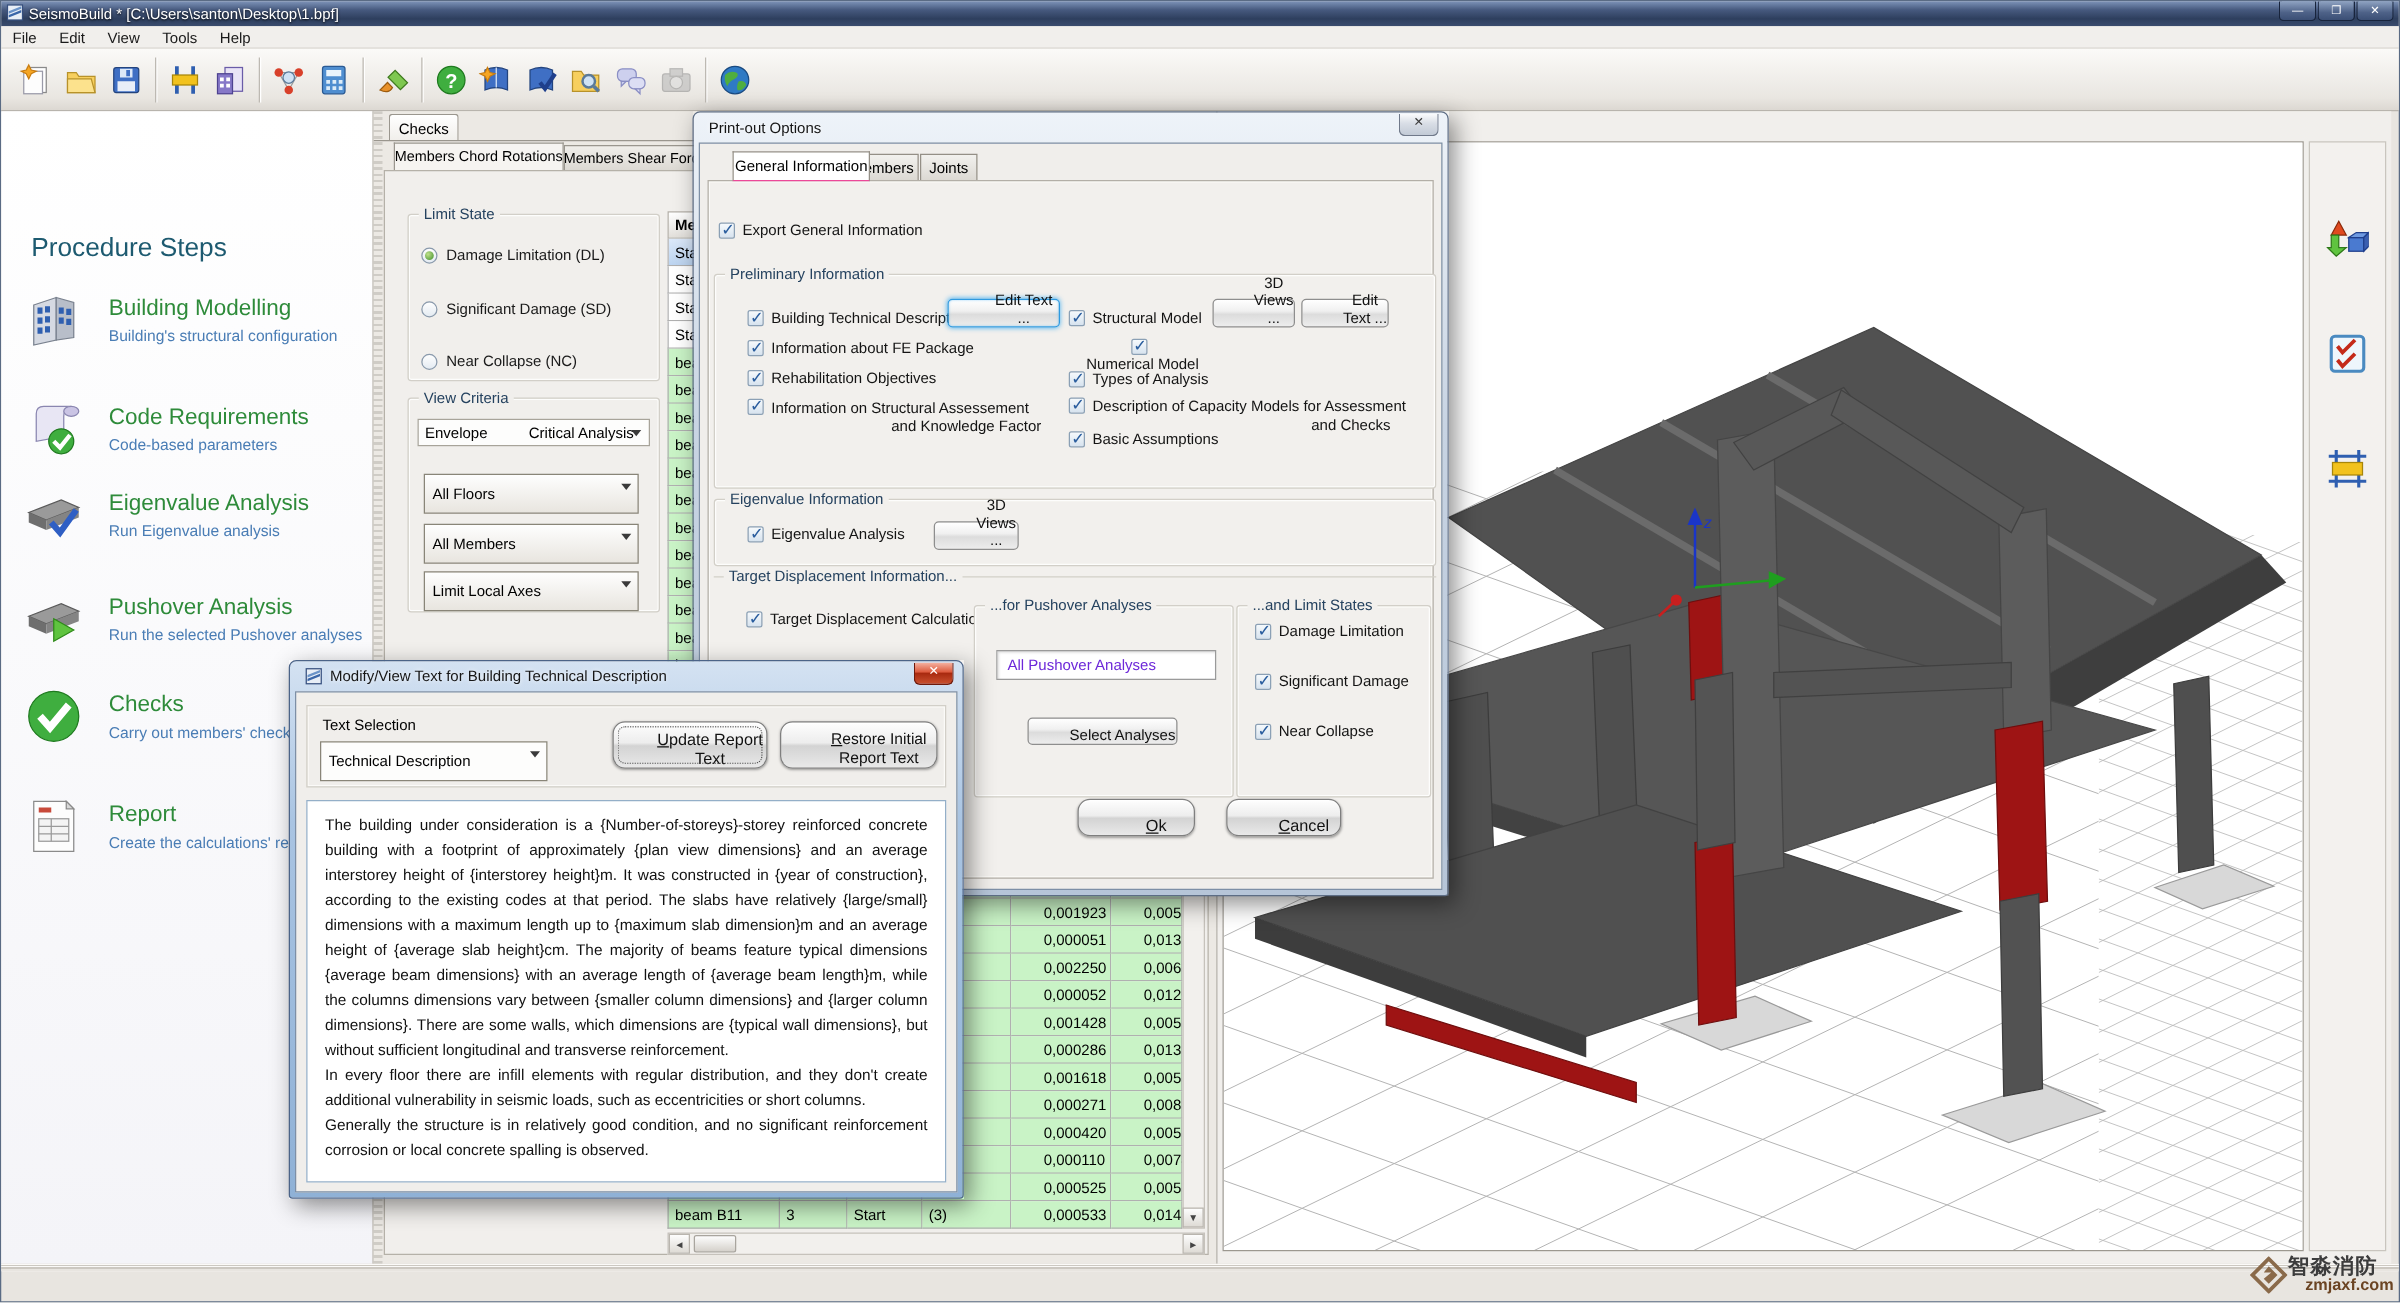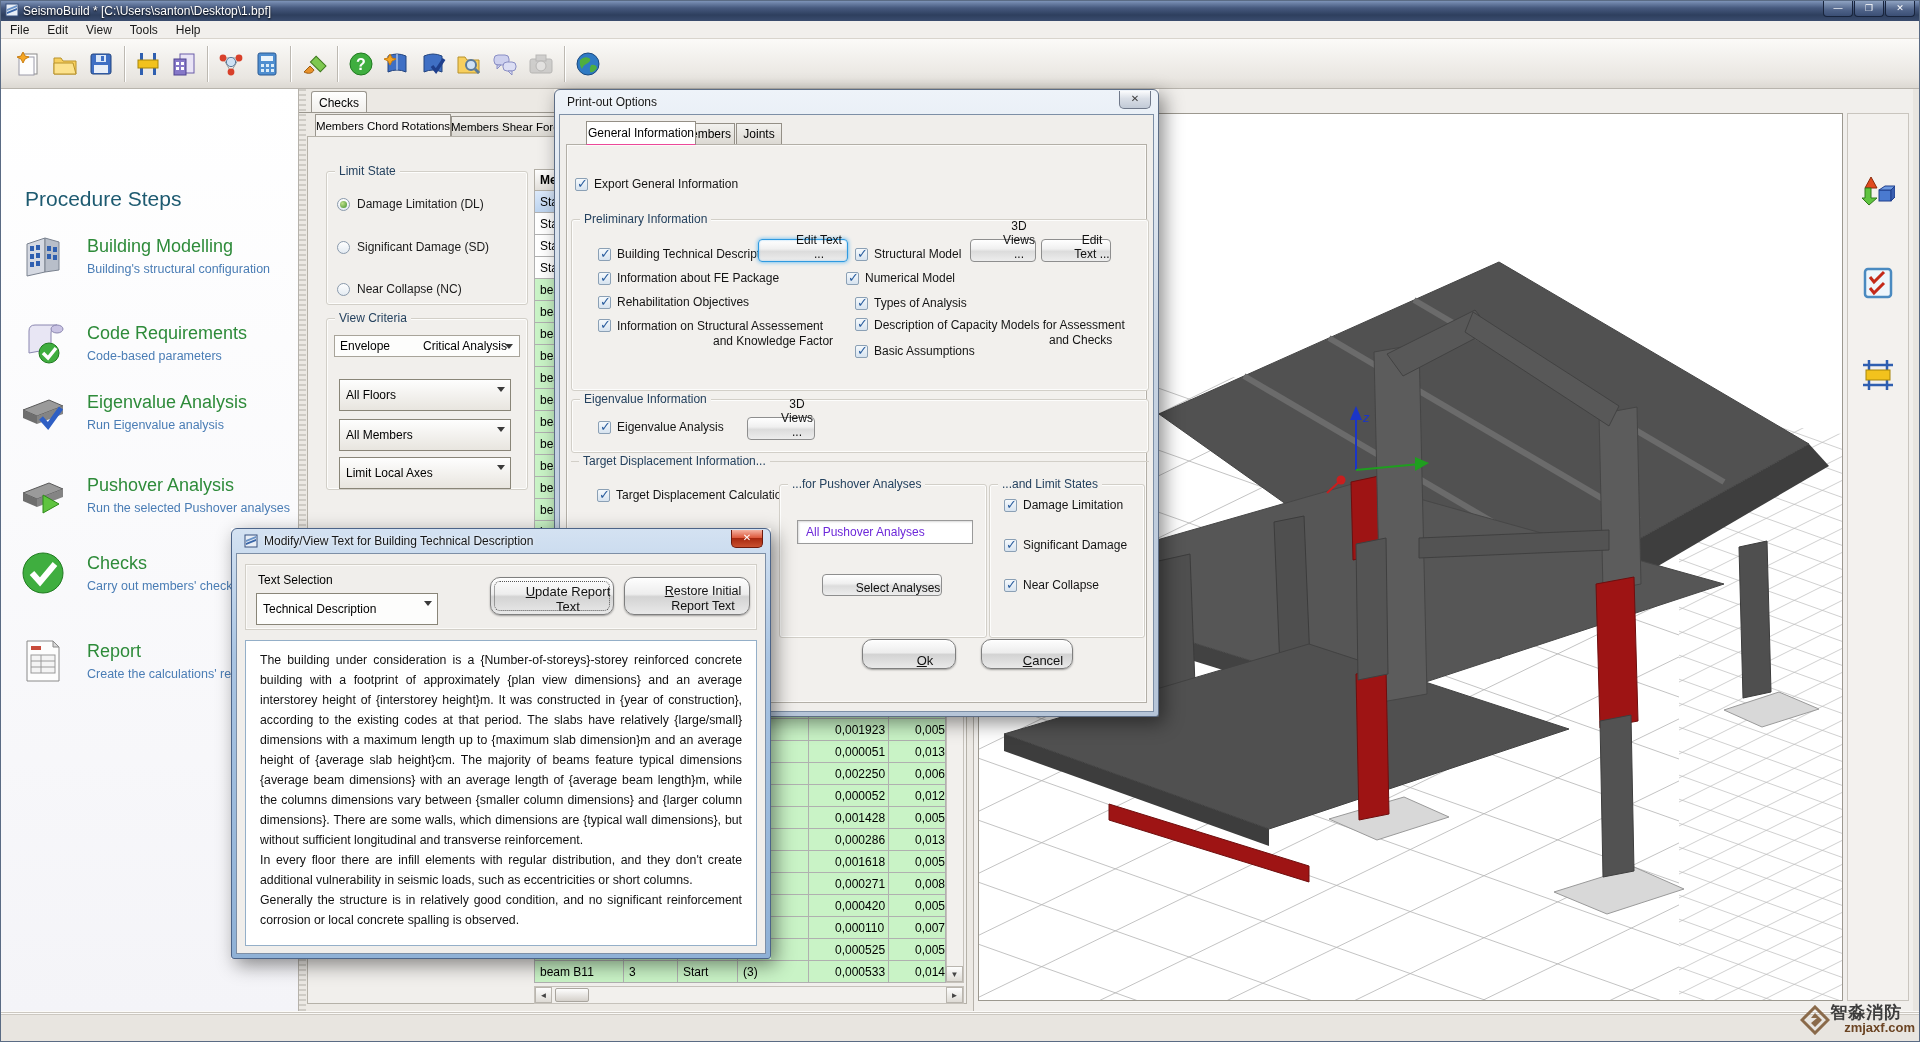--- a/index.html
+++ b/index.html
@@ -985,21 +985,21 @@
                 </span>
               </div>
             <div class="pbtn focus" style="left:186px; top:19px; width:90px; height:23px;">
                 <span>Edit Text ...</span>
               </div>
 
             <div class="cbrow" style="left:283px; top:27px;">
                 <span class="cb"></span>
                 <span>Structural Model</span>
               </div>
-            <div class="cbrow" style="left:274px; top:51px;">
+            <div class="cbrow" style="left:297px; top:51px;flex-direction:column;">
                 <span class="cb"></span>
                 <span>Numerical Model</span>
               </div>
             <div class="cbrow" style="left:283px; top:76px;">
                 <span class="cb"></span>
                 <span>Types of Analysis</span>
               </div>
             <div class="cbrow" style="left:283px; top:98px; align-items:flex-start;">
                 <span class="cb"></span>
                 <span>

